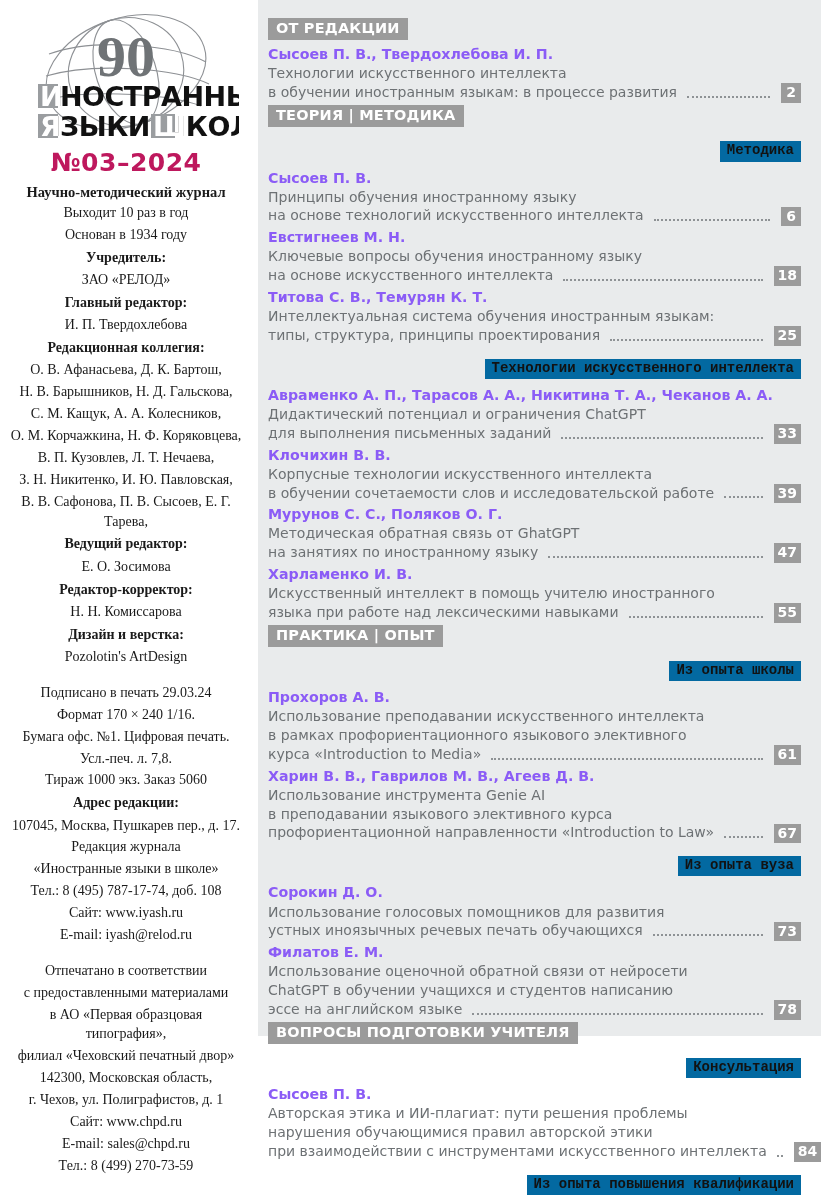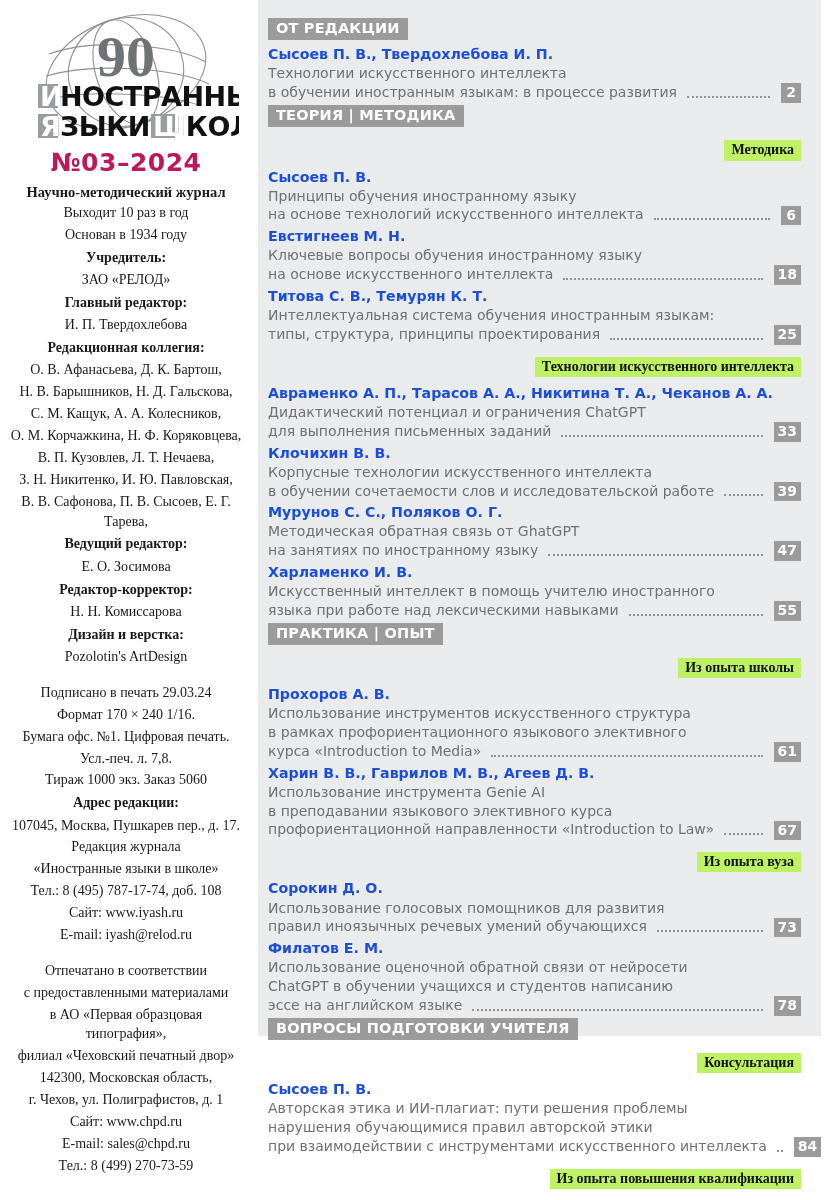--- a/index.html
+++ b/index.html
@@ -83,36 +83,36 @@
     padding: 3px 8px 4px 8px;
     line-height: 1.05;
     margin: 0;
   }
   .banner-row { margin: 0 0 5px 0; }
 
   
   .subtag-row { text-align: right; margin: 12px 0 7px 0; }
   .subtag {
     display: inline-block;
-    background: #bef264;
+    background: #0369a1;
     color: #121212;
-    font-family: Liberation Serif, serif;
+    font-family: Liberation Mono, monospace;
     font-weight: bold;
     font-size: 14px;
     padding: 2px 7px 3px 7px;
     line-height: 1.1;
   }
 
   
   .entry { margin: 0 0 3px 0; }
   .authors {
     font-family: "DejaVu Sans", sans-serif;
     font-weight: bold;
     font-size: 14.2px;
-    color: #1d4ed8;
+    color: #8b5cf6;
     line-height: 1.28;
     margin-bottom: 1px;
   }
   .title-lines {
     font-family: "DejaVu Sans", sans-serif;
     font-weight: 400;
     font-size: 14px;
     color: #6d7174;
     line-height: 1.34;
   }
@@ -336,21 +336,21 @@
             <span class="leader"></span>
             <span class="page-badge">55</span>
           </span>
         </div>
       </div>
       <div class="banner-row"><span class="banner">ПРАКТИКА | ОПЫТ</span></div>
       <div class="subtag-row"><span class="subtag">Из опыта школы</span></div>
       <div class="entry">
         <div class="authors">Прохоров А. В.</div>
         <div class="title-lines">
-          <span class="tline">Использование инструментов искусственного структура</span>
+          <span class="tline">Использование преподавании искусственного интеллекта</span>
           <span class="tline">в рамках профориентационного языкового элективного</span>
           <span class="tline last">
             <span class="txt">курса «Introduction to Media»</span>
             <span class="leader"></span>
             <span class="page-badge">61</span>
           </span>
         </div>
       </div>
       <div class="entry">
         <div class="authors">Харин В. В., Гаврилов М. В., Агеев Д. В.</div>
@@ -363,21 +363,21 @@
             <span class="page-badge">67</span>
           </span>
         </div>
       </div>
       <div class="subtag-row"><span class="subtag">Из опыта вуза</span></div>
       <div class="entry">
         <div class="authors">Сорокин Д. О.</div>
         <div class="title-lines">
           <span class="tline">Использование голосовых помощников для развития</span>
           <span class="tline last">
-            <span class="txt">правил иноязычных речевых умений обучающихся</span>
+            <span class="txt">устных иноязычных речевых печать обучающихся</span>
             <span class="leader"></span>
             <span class="page-badge">73</span>
           </span>
         </div>
       </div>
       <div class="entry">
         <div class="authors">Филатов Е. М.</div>
         <div class="title-lines">
           <span class="tline">Использование оценочной обратной связи от нейросети</span>
           <span class="tline">ChatGPT в обучении учащихся и студентов написанию</span>

